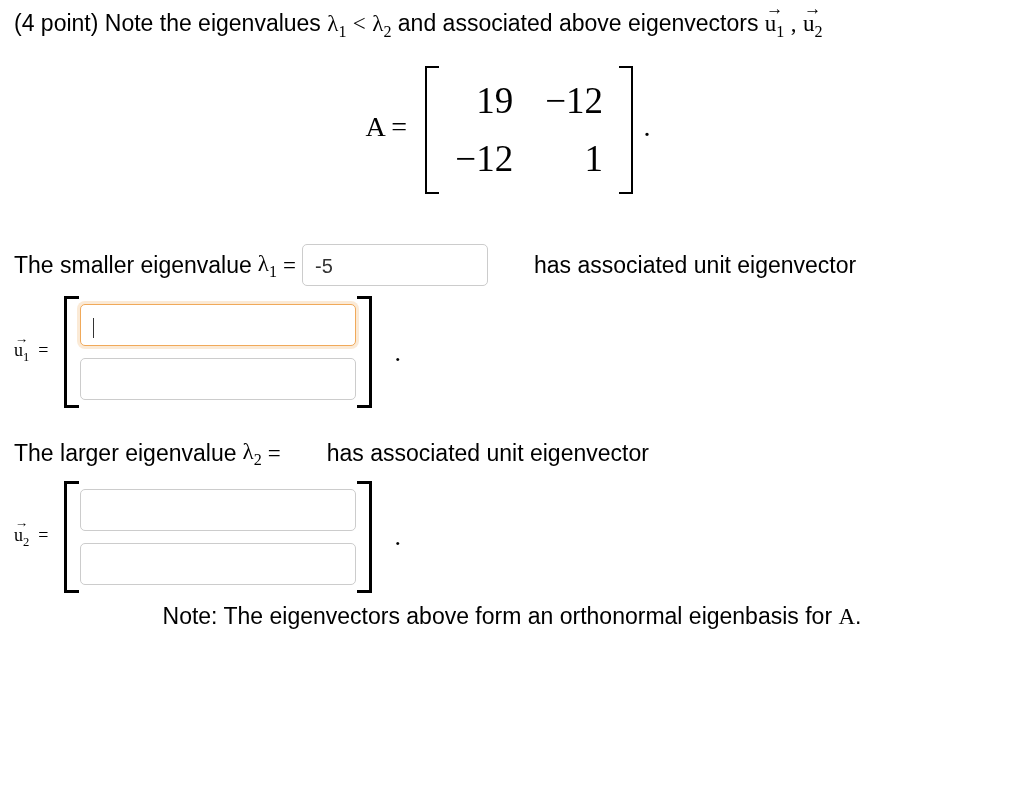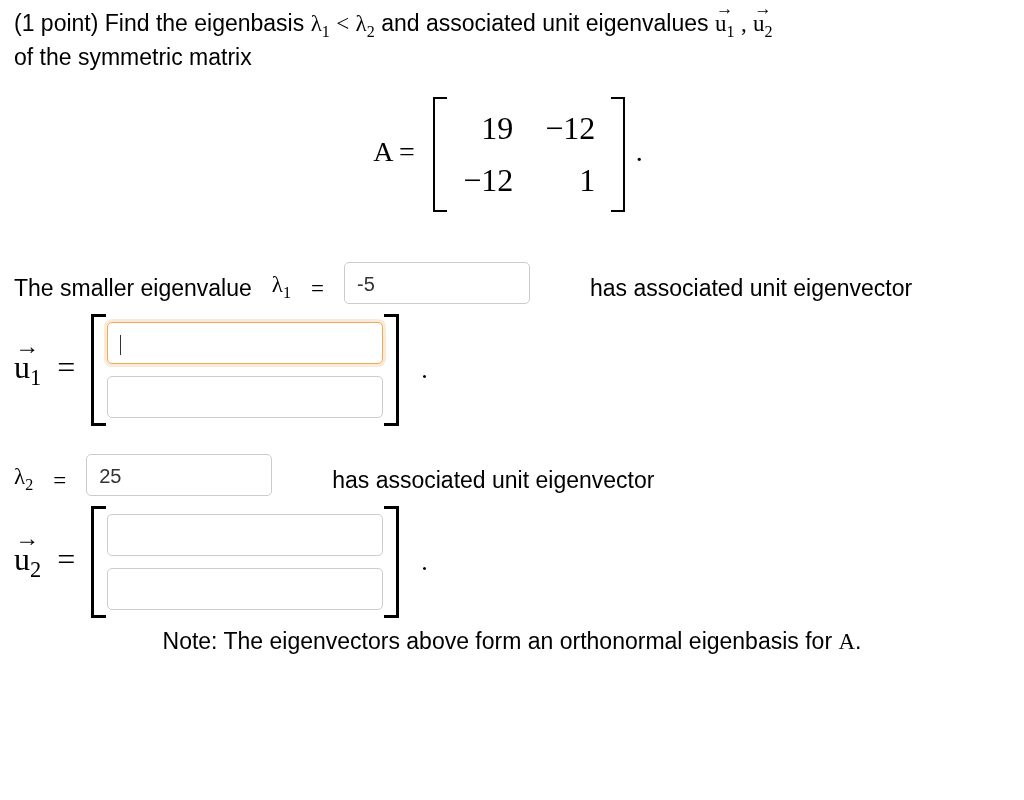--- a/index.html
+++ b/index.html
@@ -42,50 +42,50 @@
     top: 0; bottom: 0;
     width: 12px;
     border-top: 2.5px solid #000;
     border-bottom: 2.5px solid #000;
   }
   .matrix-table::before { left: 4px; border-left: 2.5px solid #000; }
   .matrix-table::after  { right: 4px; border-right: 2.5px solid #000; }
   .matrix-table table { border-collapse: collapse; }
   .matrix-table td {
     font-family: "Times New Roman", Times, serif;
-    font-size: 32px;
+    font-size: 37px;
     padding: 4px 16px;
     text-align: right;
   }
   .line {
     margin: 20px 0 10px 0;
     display: flex;
-    align-items: flex-end;
+    align-items: center;
     flex-wrap: wrap;
-    gap: 20px;
+    gap: 6px;
   }
   .input-box {
     display: inline-block;
     border: 1px solid #ccc;
     border-radius: 5px;
     padding: 8px 12px;
     min-width: 160px;
     height: 24px;
     box-sizing: content-box;
     font-size: 20px;
     color: #333;
     background: #fff;
   }
   .vec-wrap {
     display: flex;
     align-items: center;
     gap: 14px;
     margin: 8px 0 28px 0;
   }
-  .vec-label { font-size: 32px; white-space: nowrap; }
+  .vec-label { font-size: 18px; white-space: nowrap; }
   .vec-bracket {
     position: relative;
     padding: 8px 18px;
   }
   .vec-bracket::before, .vec-bracket::after {
     content: "";
     position: absolute;
     top: 0; bottom: 0;
     width: 12px;
     border-top: 3px solid #000;
@@ -115,31 +115,30 @@
     width:1px; height:20px;
     background:#333;
     vertical-align:middle;
     margin-right:2px;
   }
 </style>
 </head>
 <body>
 
 <div class="prompt">
-  <span>(1 point)</span>
-  <span>Find the eigenbasis</span>
+  <span>(4 point)</span>
+  <span>Note the eigenvalues</span>
   <span class="serif ital"><span>λ</span><span class="sub">1</span></span>
   <span class="serif">&lt;</span>
   <span class="serif ital"><span>λ</span><span class="sub">2</span></span>
-  <span>and associated unit eigenvalues</span>
+  <span>and associated above eigenvectors</span>
   <span class="serif ital arrowabove"><span>u</span><span class="sub">1</span></span>
   <span class="serif">,</span>
   <span class="serif ital arrowabove"><span>u</span><span class="sub">2</span></span>
   <br>
-  <span>of the symmetric matrix</span>
 </div>
 
 <div class="matrix-eq">
   <span class="serif ital lhs">A =</span>
   <span class="matrix-table">
     <table>
       <tbody>
           <tr>
         <td>19</td>
         <td>−12</td>
@@ -170,23 +169,23 @@
   <span class="vec-bracket">
     <div class="vec-inputs">
       <div class="vec-input focused"><span class="cursor"></span><span></span></div>
       <div class="vec-input"></div>
     </div>
   </span>
   <span class="period serif">.</span>
 </div>
 
 <div class="line">
+  <span>The larger eigenvalue</span>
   <span class="serif ital"><span>λ</span><span class="sub">2</span></span>
   <span class="serif">=</span>
-  <span class="input-box">25</span>
   <span style="margin-left:40px">has associated unit eigenvector</span>
 </div>
 
 <div class="vec-wrap" style="margin-bottom:8px">
   <span class="vec-label serif">
     <span class="ital arrowabove"><span>u</span><span class="sub">2</span></span>
     &nbsp;<span>=</span>
   </span>
   <span class="vec-bracket">
     <div class="vec-inputs">

